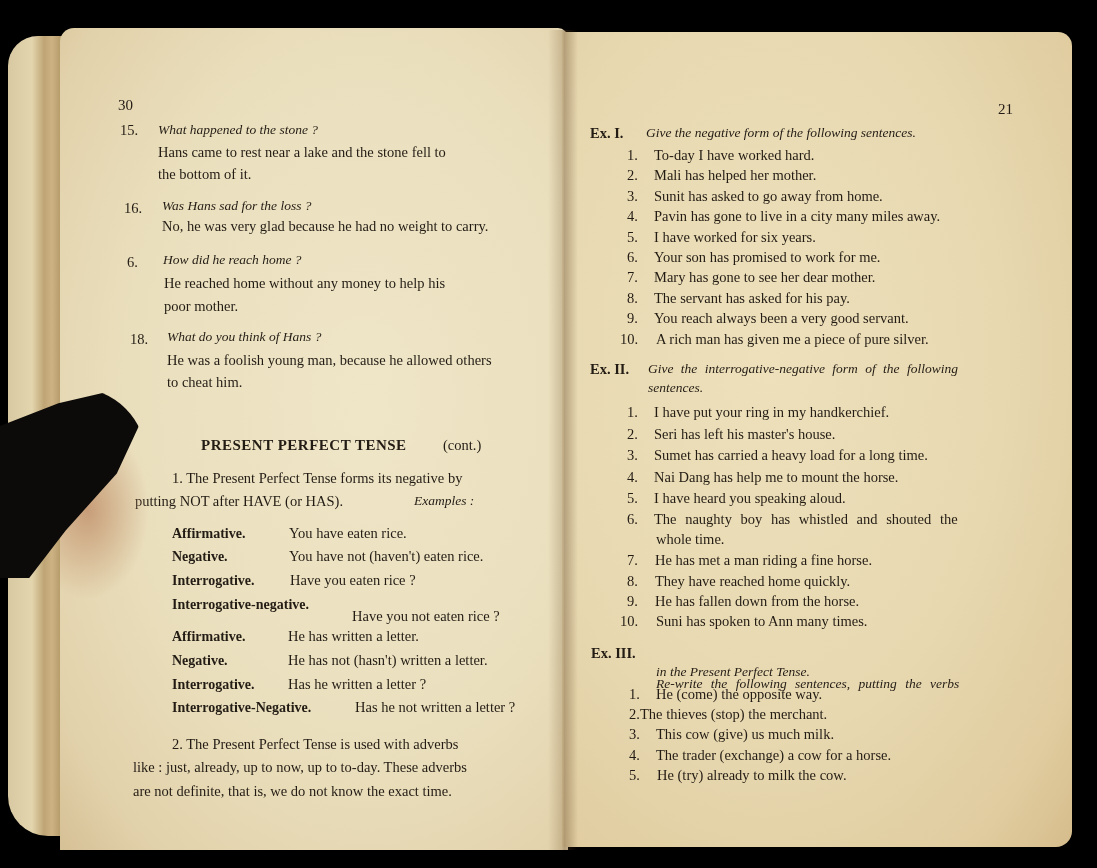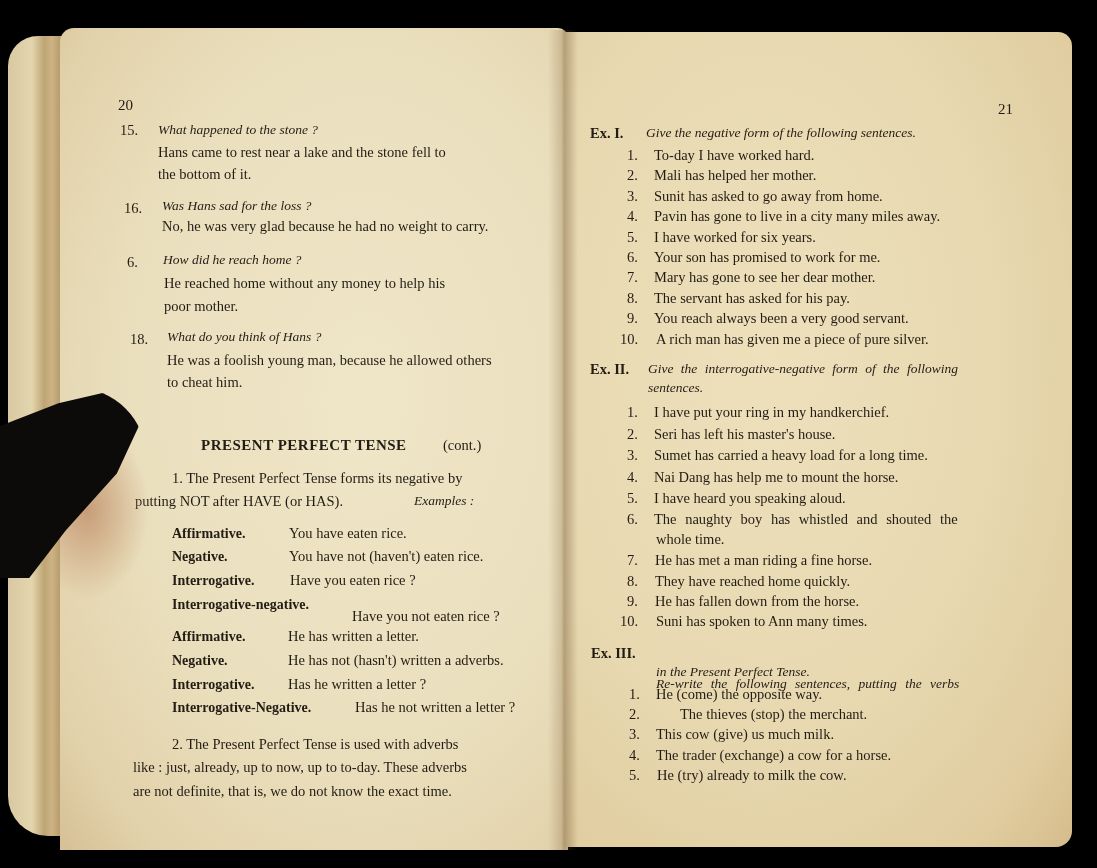--- a/index.html
+++ b/index.html
@@ -44,21 +44,21 @@
     .just span { white-space:nowrap; }
   </style>
 </head>
 <body>
 
 <div class="page-stack"></div>
 <div class="left-page"></div>
 <div class="right-page"></div>
 <div class="gutter"></div>
 
-<div class="t pn" style="left:118px;top:96px;">20</div>
+<div class="t pn" style="left:118px;top:96px;">30</div>
 
 <div class="t" style="left:120px;top:121px;">15.</div>
 <div class="t i" style="left:158px;top:121px;">What happened to the stone ?</div>
 <div class="t" style="left:158px;top:143px;width:396px;">
   <div class="just">
       <span>Hans came to rest near a lake and the stone fell to</span>
     </div>
 </div>
 <div class="t" style="left:158px;top:165px;">the bottom of it.</div>
 
@@ -88,21 +88,21 @@
 <div class="t b" style="left:172px;top:548px;font-size:14px;">Negative.</div>
 <div class="t" style="left:289px;top:547px;">You have not (haven't) eaten rice.</div>
 <div class="t b" style="left:172px;top:572px;font-size:14px;">Interrogative.</div>
 <div class="t" style="left:290px;top:571px;">Have you eaten rice ?</div>
 <div class="t b" style="left:172px;top:596px;font-size:14px;">Interrogative-negative.</div>
 <div class="t" style="left:352px;top:595px;margin-top:12px;">Have you not eaten rice ?</div>
 
 <div class="t b" style="left:172px;top:628px;font-size:14px;">Affirmative.</div>
 <div class="t" style="left:288px;top:627px;">He has written a letter.</div>
 <div class="t b" style="left:172px;top:652px;font-size:14px;">Negative.</div>
-<div class="t" style="left:288px;top:651px;">He has not (hasn't) written a adverbs.</div>
+<div class="t" style="left:288px;top:651px;">He has not (hasn't) written a letter.</div>
 <div class="t b" style="left:172px;top:676px;font-size:14px;">Interrogative.</div>
 <div class="t" style="left:288px;top:675px;">Has he written a letter ?</div>
 <div class="t b" style="left:172px;top:699px;font-size:14px;">Interrogative-Negative.</div>
 <div class="t" style="left:355px;top:698px;">Has he not written a letter ?</div>
 
 <div class="t" style="left:172px;top:735px;">2. The Present Perfect Tense is used with adverbs</div>
 <div class="t" style="left:133px;top:758px;">like : just, already, up to now, up to to-day. These adverbs</div>
 <div class="t" style="left:133px;top:782px;">are not definite, that is, we do not know the exact time.</div>
 
 <div class="t pn" style="left:998px;top:100px;">21</div>
@@ -162,21 +162,21 @@
 </div>
 
 <div class="t b" style="left:591px;top:644px;">Ex. III.</div>
 <div class="t i" style="left:656px;top:644px;word-spacing:5px;margin-top:31px;">Re-write the following sentences, putting the verbs</div>
 <div class="t i" style="left:656px;top:663px;">in the Present Perfect Tense.</div>
 
 <div>
   <div class="t" style="left:629px;top:685px;">1.</div>
   <div class="t" style="left:656px;top:685px;">He (come) the opposite way.</div>
   <div class="t" style="left:629px;top:705px;">2.</div>
-  <div class="t" style="left:680px;top:705px;">The thieves (stop) the merchant.</div>
+  <div class="t" style="left:640px;top:705px;">The thieves (stop) the merchant.</div>
   <div class="t" style="left:629px;top:725px;">3.</div>
   <div class="t" style="left:656px;top:725px;">This cow (give) us much milk.</div>
   <div class="t" style="left:629px;top:746px;">4.</div>
   <div class="t" style="left:656px;top:746px;">The trader (exchange) a cow for a horse.</div>
   <div class="t" style="left:629px;top:766px;">5.</div>
   <div class="t" style="left:657px;top:766px;">He (try) already to milk the cow.</div>
 </div>
 
 <div class="skin"></div>
 <div class="thumb"></div>

